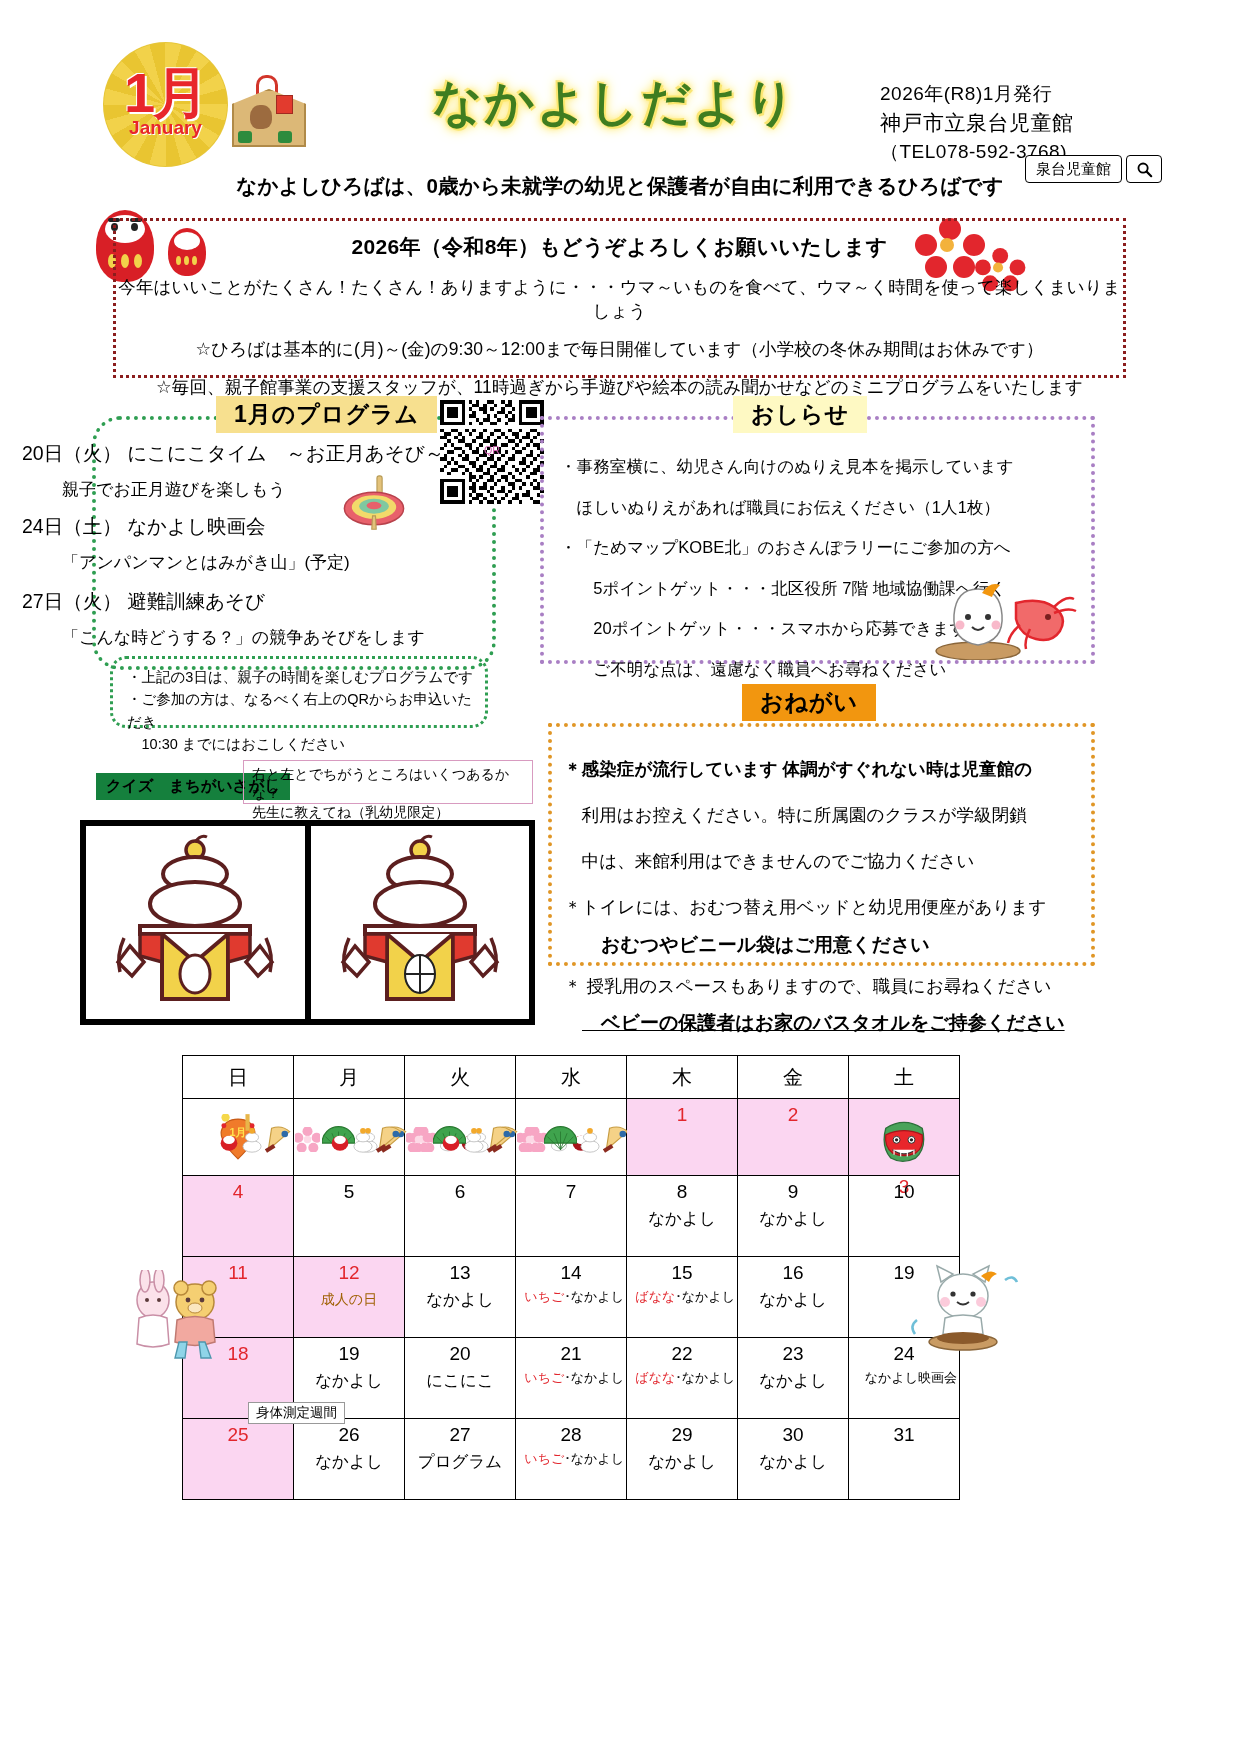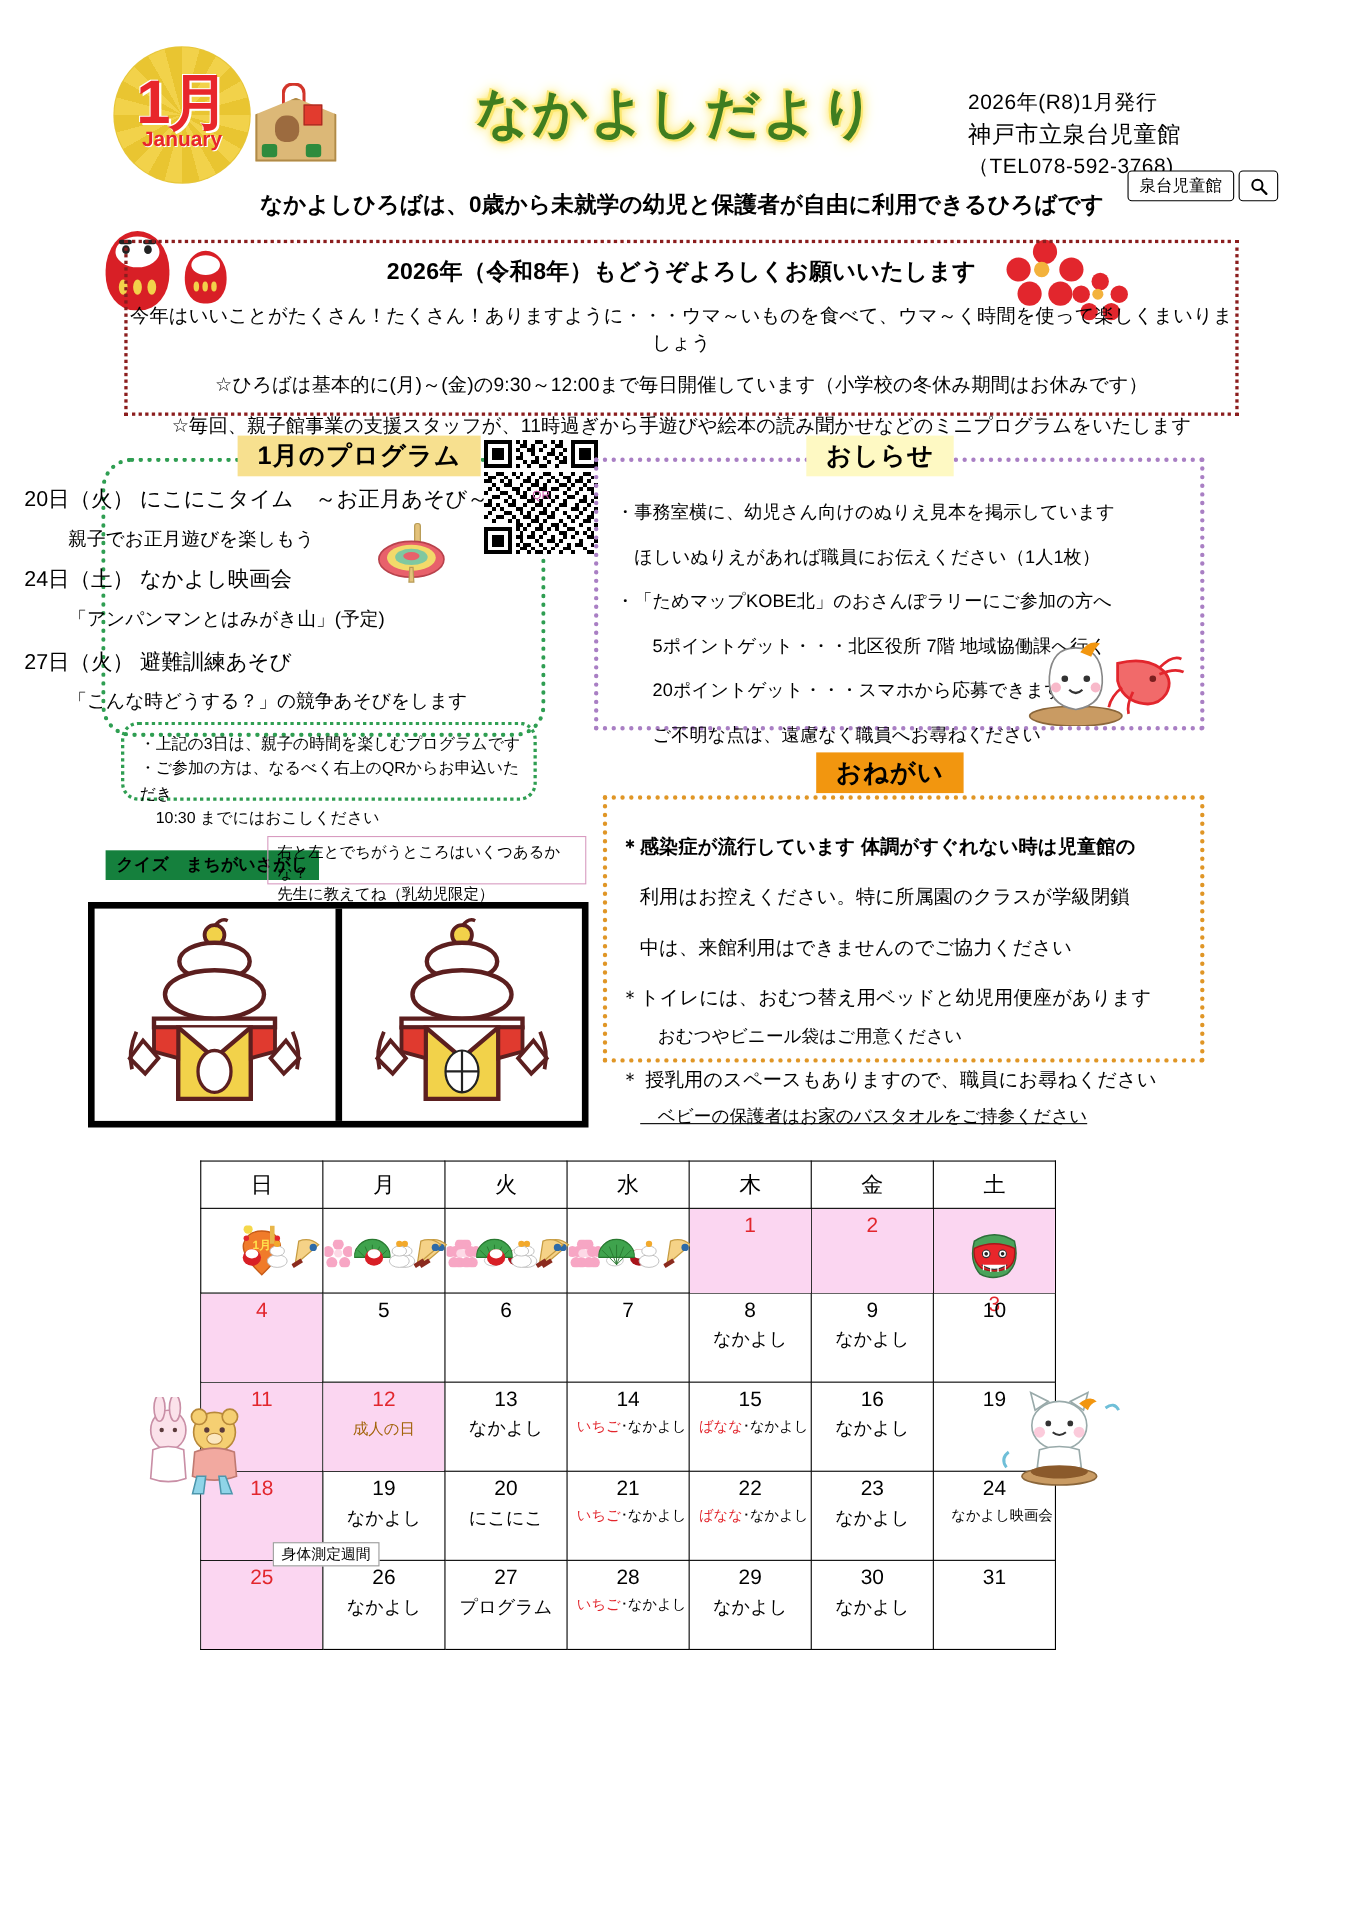--- a/index.html
+++ b/index.html
@@ -171,21 +171,21 @@
   }
   .oshirase .ol{font-size:16.5px;line-height:1.0;letter-spacing:.1px;}
 
   
   .onegai{
     position:absolute;left:548px;top:723px;width:547px;height:243px;
     border:4px dotted #e09626;box-sizing:border-box;
   }
   .onegai .nl{font-size:17.5px;letter-spacing:.1px;}
   .onegai .bold{font-weight:bold;}
-  .onegai .sub{font-size:16px;font-weight:normal;}
+  .onegai .sub{font-size:19px;font-weight:bold;}
   .onegai .underline{text-decoration:underline;}
 
   
   .shrimp-wrap{position:absolute;left:920px;top:565px;width:160px;height:95px;}
 
   
   .cal{
     position:absolute;left:182px;top:1055px;width:778px;
     border-collapse:collapse;table-layout:fixed;
   }

